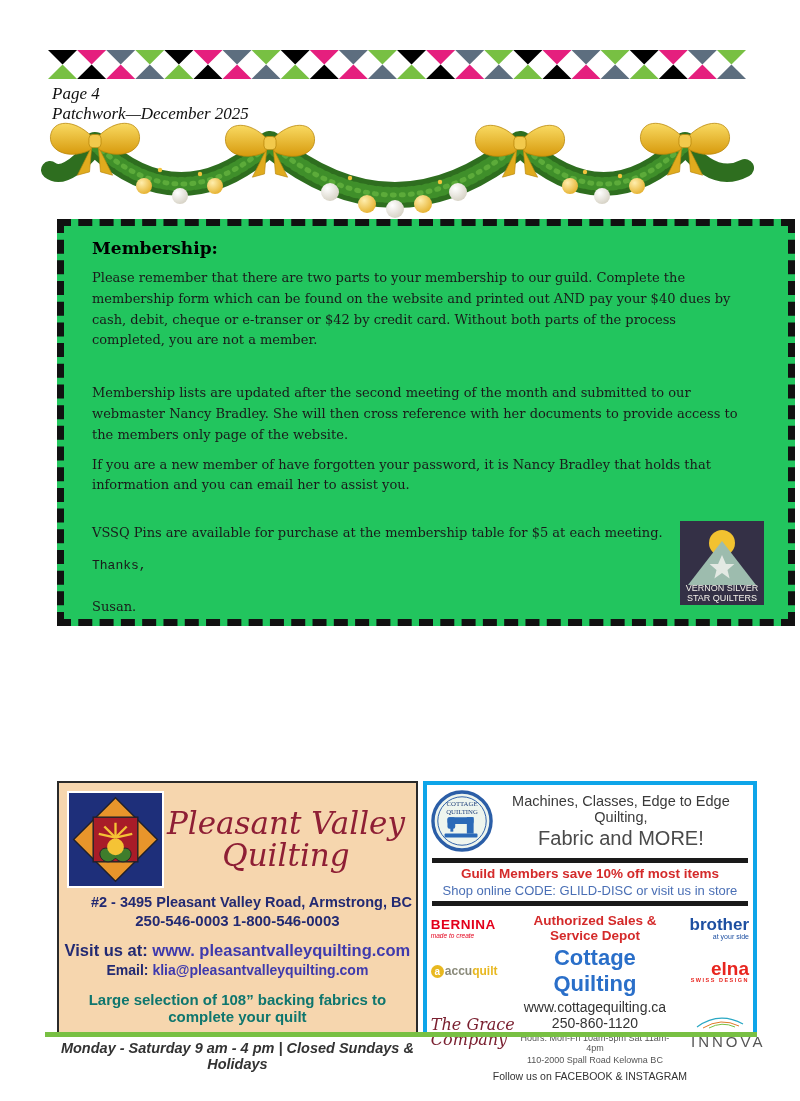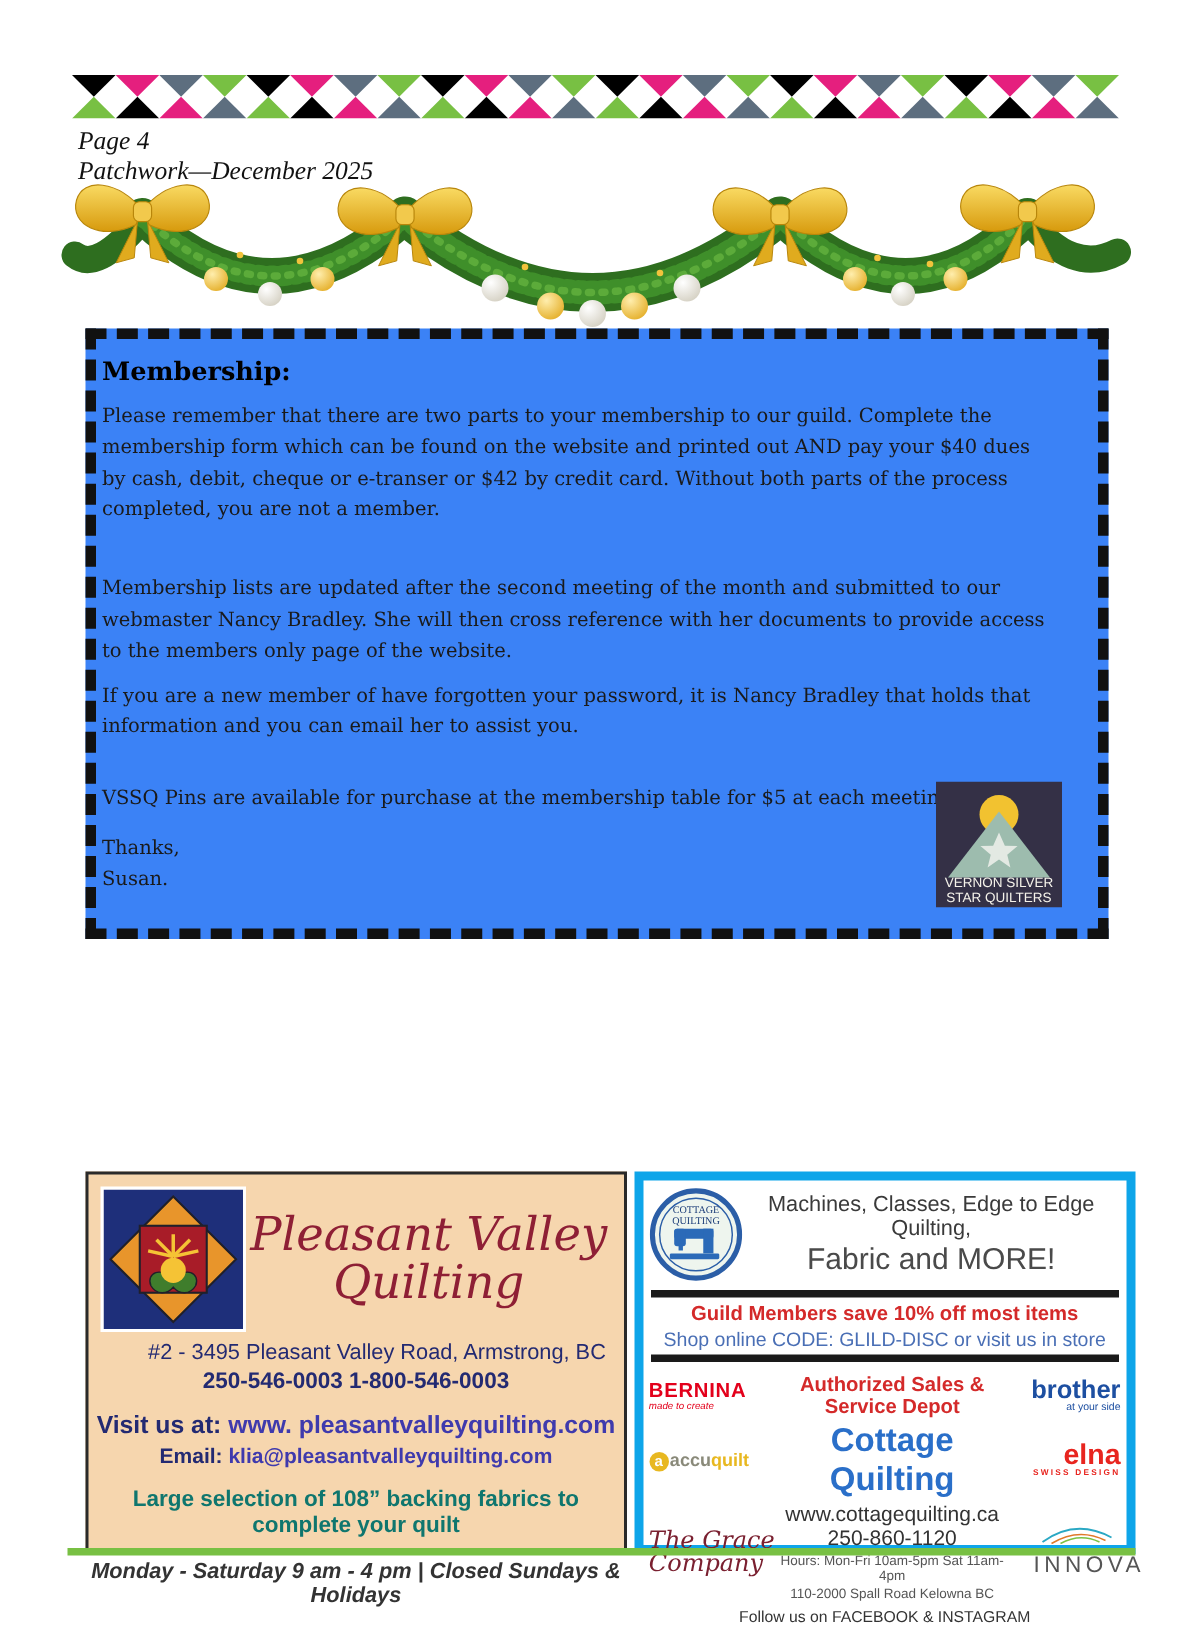--- a/index.html
+++ b/index.html
@@ -11,57 +11,57 @@
 
   
   .header-row{position:absolute;left:52px;top:84px;width:694px;display:flex;
               justify-content:space-between;font-family:"Liberation Serif",serif;
               font-style:italic;font-size:17px;color:#111;flex-direction:column;}
 
   
   #garland{position:absolute;left:40px;top:104px;width:716px;height:120px;}
 
   
-  .membox{position:absolute;left:57px;top:219px;width:682px;height:407px;
-          box-sizing:border-box;background:#3b82f6;border:7px dashed #111;
-          padding:6px 26px 10px 4px;}
+  .membox{position:absolute;left:57px;top:219px;width:738px;height:407px;
+          box-sizing:border-box;background:#22c55e;border:7px dashed #111;
+          padding:6px 26px 10px 28px;}
   .membox .title{font-size:17px;font-weight:bold;margin:6px 0 10px 0;color:#000;}
   .membox p{margin:0;font-size:13px;line-height:1.6;color:#1a1a1a;max-width:648px;}
   .membox p.p1{margin-bottom:32px;}
   .membox p.p2{margin-bottom:9px;}
   .membox p.p3{margin-bottom:27px;}
   .membox p.pins{margin-bottom:12px;}
-  .membox p.thanks{margin-bottom:0;}
+  .membox p.thanks{margin-bottom:20px;font-family:Liberation Mono, monospace;}
   .vssq-logo{position:absolute;right:24px;bottom:14px;width:84px;height:84px;}
 
   
   .ads{position:absolute;left:57px;top:781px;width:700px;height:255px;display:flex;gap:5px;}
   .green-line{position:absolute;left:45px;top:1032px;width:712px;height:5px;background:#78c043;}
 
   
   .ad-left{box-sizing:border-box;width:411px;border:2px solid #2a2a2a;background:#f6d6ae;
            font-family:"Liberation Sans",sans-serif;text-align:center;}
   .pv-top{display:flex;align-items:center;padding:8px 8px 2px 8px;}
   .pv-block{width:97px;height:97px;flex:0 0 auto;background:#fff;padding:2px;box-sizing:border-box;}
   .pv-name{flex:1;font-family:"DejaVu Serif",serif;font-style:italic;color:#8e1f35;
            line-height:1.02;}
   .pv-name .l1{font-size:31px;}
   .pv-name .l2{font-size:31px;}
-  .pv-addr{font-size:14.5px;font-weight:normal;color:#232a72;margin-top:4px;margin-left:28px;}
+  .pv-addr{font-size:14.5px;font-weight:bold;color:#232a72;margin-top:4px;margin-left:28px;}
   .pv-phones{font-size:15px;font-weight:bold;color:#232a72;margin-top:2px;}
   .pv-visit{font-size:16.5px;font-weight:bold;margin-top:12px;}
   .pv-visit .lbl{color:#232a72;} .pv-visit .url{color:#3f3aad;}
   .pv-email{font-size:14px;font-weight:bold;margin-top:2px;}
   .pv-email .lbl{color:#232a72;margin-top:36px;} .pv-email .url{color:#3f3aad;}
   .pv-tag{font-size:15px;font-weight:bold;color:#0f766e;margin-top:13px;}
   .pv-rule{border:none;border-top:1.5px solid #5a5a5a;margin:8px 8px 0 8px;}
   .pv-hours{font-size:14.5px;font-style:italic;font-weight:bold;color:#333;margin-top:6px;}
 
   
-  .ad-right{box-sizing:border-box;width:380px;border:6px solid #0ea5e9;background:#ffffff;
+  .ad-right{box-sizing:border-box;width:380px;border:4px solid #0ea5e9;background:#ffffff;
             font-family:"Liberation Sans",sans-serif;}
   .cq-head{display:flex;align-items:center;padding:5px 4px 3px 4px;}
   .cq-head .cq-logo{flex:0 0 auto;width:62px;height:62px;}
   .cq-headlines{flex:1;text-align:center;}
   .cq-h1{font-size:14.5px;color:#3a3a3a;}
   .cq-h2{font-size:20px;color:#4a4a4a;margin-top:2px;}
   .bar{height:5px;background:#1a1a1a;margin:3px 5px;}
   .cq-promo1{font-size:13.5px;font-weight:bold;color:#d42a2a;text-align:center;margin-top:3px;}
   .cq-promo2{font-size:13px;color:#4a6fb5;text-align:center;margin:2px 0 3px 0;}
   .cq-grid{display:grid;grid-template-columns:84px 1fr 74px;align-items:center;

